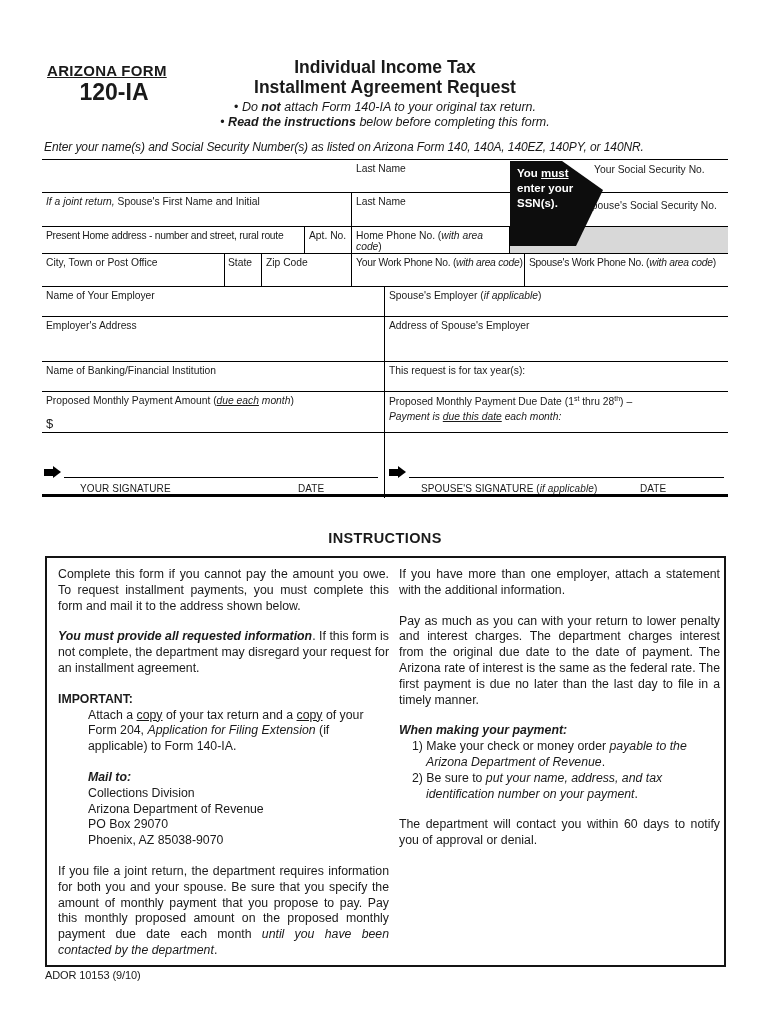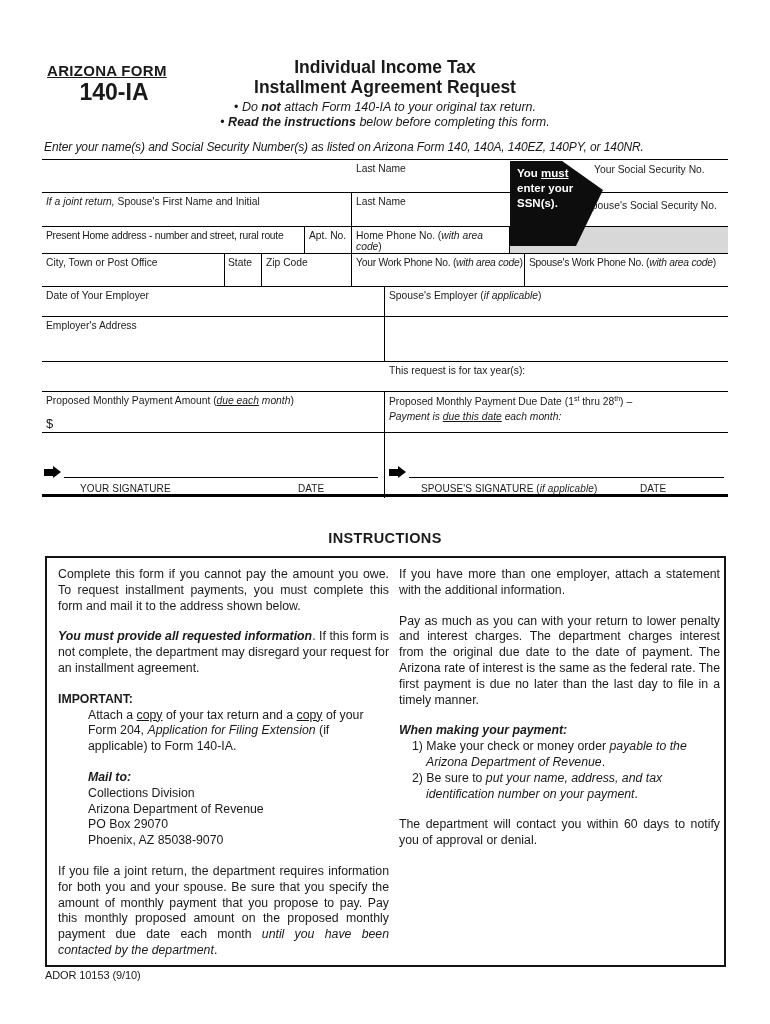--- a/index.html
+++ b/index.html
@@ -57,21 +57,21 @@
   .nomb { margin-bottom: 0 !important; }
 
   
   .ador { left: 45px; top: 969px; font-size: 11px; letter-spacing: -.1px; }
   .prev { left: 45px; top: 982px; font-size: 8.5px; margin-top: 48px; }
 </style>
 </head>
 <body>
 
 <div class="abs azform">ARIZONA FORM</div>
-<div class="abs formnum">140-IA</div>
+<div class="abs formnum">120-IA</div>
 <div class="abs ctr title1">Individual Income Tax</div>
 <div class="abs ctr title2">Installment Agreement Request</div>
 <div class="abs ctr bullet1"><span>•</span> <span class="it"><span>Do </span><span class="b">not</span><span> attach Form 140-IA to your original tax return.</span></span></div>
 <div class="abs ctr bullet2"><span>•</span> <span class="it"><span class="b">Read the instructions</span><span> below before completing this form.</span></span></div>
 
 <div class="abs introline">Enter your name(s) and Social Security Number(s) as listed on Arizona Form 140, 140A, 140EZ, 140PY, or 140NR.</div>
 
 <div class="abs ftable">
 
   <div class="badge">
@@ -100,29 +100,31 @@
 
   <div class="row" style="top:94px;height:33px">
     <div class="cell br" style="left:0;width:183px"><span>City, Town or Post Office</span></div>
     <div class="cell br" style="left:183px;width:37px;padding-left:3px"><span>State</span></div>
     <div class="cell br" style="left:220px;width:90px"><span>Zip Code</span></div>
     <div class="cell br tight" style="left:310px;width:173px"><span><span>Your Work Phone No. (</span><span class="it">with area code</span><span>)</span></span></div>
     <div class="cell tight" style="left:483px;width:203px"><span><span>Spouse's Work Phone No. (</span><span class="it">with area code</span><span>)</span></span></div>
   </div>
 
   <div class="row" style="top:127px;height:30px">
-    <div class="cell br" style="left:0;width:343px"><span>Date of Your Employer</span></div>
+    <div class="cell br" style="left:0;width:343px"><span>Name of Your Employer</span></div>
     <div class="cell" style="left:343px;width:343px"><span><span>Spouse's Employer (</span><span class="it">if applicable</span><span>)</span></span></div>
   </div>
 
   <div class="row" style="top:157px;height:45px">
     <div class="cell br" style="left:0;width:343px"><span>Employer's Address</span></div>
+    <div class="cell" style="left:343px;width:343px"><span>Address of Spouse's Employer</span></div>
   </div>
 
   <div class="row" style="top:202px;height:30px">
+    <div class="cell br" style="left:0;width:343px"><span>Name of Banking/Financial Institution</span></div>
     <div class="cell" style="left:343px;width:343px"><span>This request is for tax year(s):</span></div>
   </div>
 
   <div class="row" style="top:232px;height:41px">
     <div class="cell br" style="left:0;width:343px">
       <span><span>Proposed Monthly Payment Amount (</span><span class="it u">due each</span><span class="it"> month</span><span>)</span></span>
       <span class="dollar">$</span>
     </div>
     <div class="cell" style="left:343px;width:343px">
       <div><span>Proposed Monthly Payment Due Date (1</span><span class="sup">st</span><span> thru 28</span><span class="sup">th</span><span>) –</span></div>

